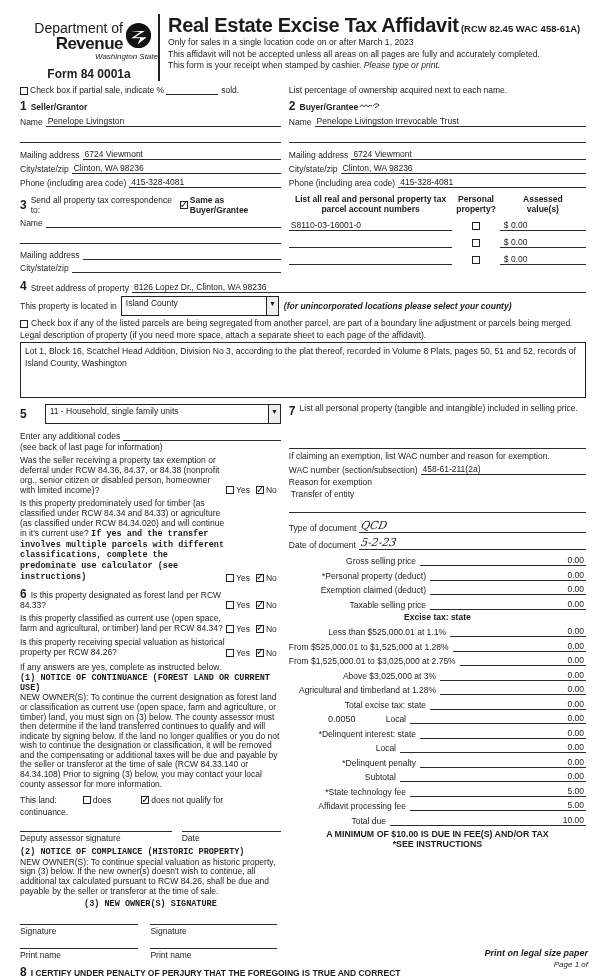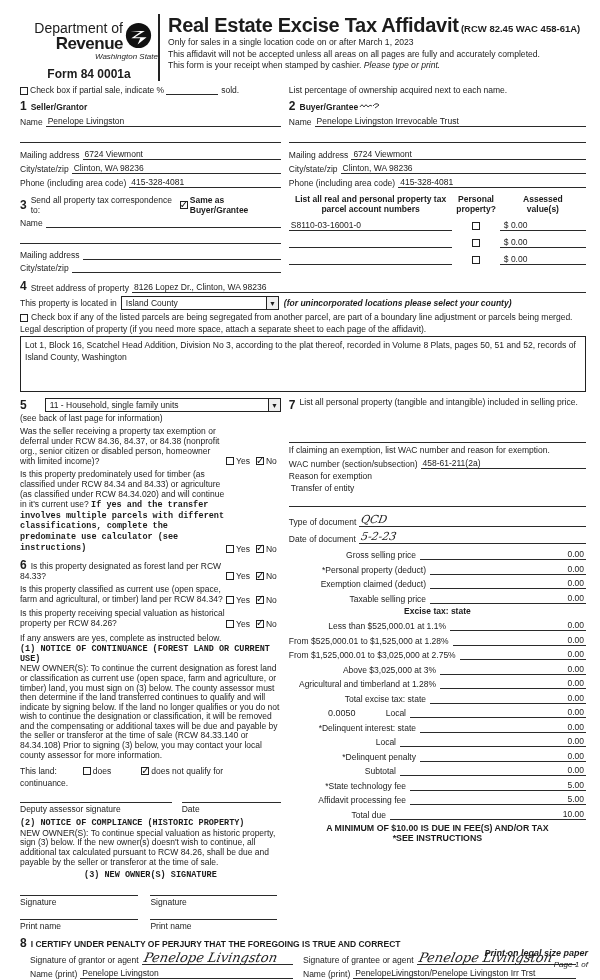--- a/index.html
+++ b/index.html
@@ -52,21 +52,21 @@
   .pc1 { width:55%; }
   .pc2 { width:16%; text-align:center;}
   .pc3 { flex:1; }
   .phead { font-weight:bold; text-align:center; line-height:9.5px;}
   .prow { display:flex; align-items:flex-end; height:17px;}
   .prow .num { width:55%; border-bottom:1px solid #2a2a2a; padding-left:2px;}
   .prow .pbox { width:16%; text-align:center;}
   .prow .val { flex:1; border-bottom:1px solid #2a2a2a; padding-left:4px;}
 
   
-  .dd { display:inline-flex; border:1.2px solid #222; align-items:stretch; background:#fff; height:14px;}
+  .dd { display:inline-flex; border:1.2px solid #222; align-items:stretch; background:#fff; height:20px;}
   .ddval { padding:1px 4px 0 4px; }
   .ddbtn { width:12px; border-left:1.2px solid #222; font-size:7px; text-align:center; line-height:13px; background:#eee;}
 
   
   .legalbox { border:1.3px solid #222; min-height:56px; padding:2px 4px; font-size:8.6px; line-height:12px; margin-top:2px;}
 
   
   .qrow { display:flex; align-items:flex-end; margin-top:4px;}
   .qrow p { flex:1; line-height:9.8px; }
   .para { line-height:9.6px; }
@@ -249,20 +249,24 @@
 <div class="twocol" style="margin-top:6px;">
 
   <div class="colL">
     <div style="display:flex;align-items:center;">
       <span class="secnum" style="margin-right:14px;">5</span>
       <span class="dd" style="flex:1;">
         <span class="ddval" style="flex:1;">11 - Household, single family units</span>
         <span class="ddbtn">▼</span>
       </span>
     </div>
+    <div class="field" style="margin-top:7px;">
+        <span class="lbl">Enter any additional codes</span>
+      <span class="line"></span>
+      </div>
     <div style="margin-top:1px;">(see back of last page for information)</div>
 
     <div class="qrow">
       <p>Was the seller receiving a property tax exemption or deferral under RCW 84.36, 84.37, or 84.38 (nonprofit org., senior citizen or disabled person, homeowner with limited income)?</p>
       <span class="yn">
           <span class="cb"></span>
           <span class="ynl">Yes</span>
           <span class="cb on"></span>
           <span class="ynl">No</span>
         </span>

